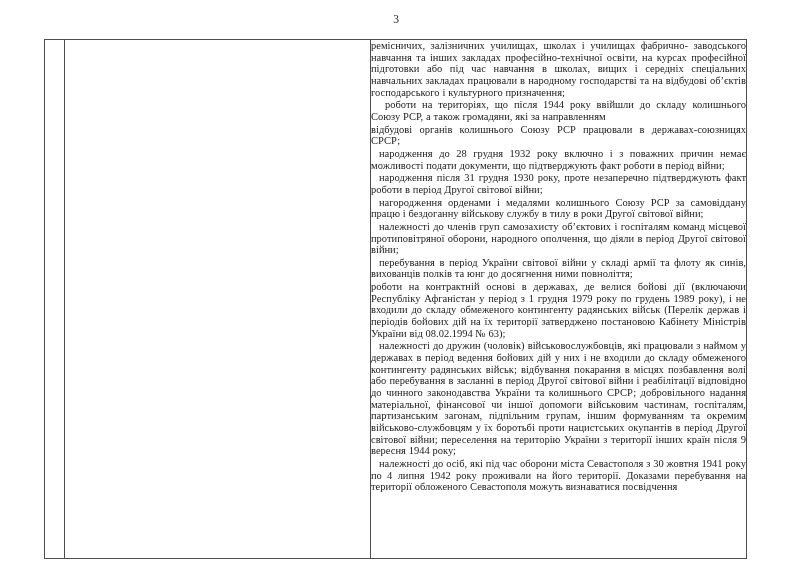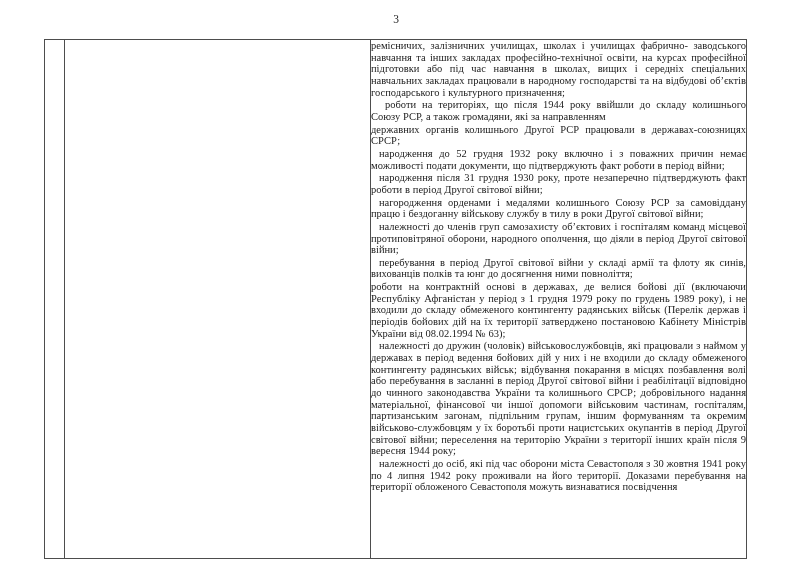--- a/index.html
+++ b/index.html
@@ -41,25 +41,25 @@
 <div class="page-number">3</div>
 
 <table class="doc-table">
   <tbody>
       <tr>
     <td class="col-narrow"></td>
     <td class="col-mid"></td>
     <td class="col-text">
       <p class="para">ремісничих, залізничних училищах, школах і училищах фабрично- заводського навчання та інших закладах професійно-технічної освіти, на курсах професійної підготовки або під час навчання в школах, вищих і середніх спеціальних навчальних закладах працювали в народному господарстві та на відбудові об’єктів господарського і культурного призначення;</p>
       <p class="para indent-md gap-before">роботи на територіях, що після 1944 року ввійшли до складу колишнього Союзу РСР, а також громадяни, які за направленням</p>
-      <p class="para">державних органів колишнього Другої РСР працювали в державах-союзницях СРСР;</p>
-      <p class="para indent-sm gap-before">народження до 52 грудня 1932 року включно і з поважних причин немає можливості подати документи, що підтверджують факт роботи в період війни;</p>
+      <p class="para">відбудові органів колишнього Союзу РСР працювали в державах-союзницях СРСР;</p>
+      <p class="para indent-sm gap-before">народження до 28 грудня 1932 року включно і з поважних причин немає можливості подати документи, що підтверджують факт роботи в період війни;</p>
       <p class="para indent-sm">народження після 31 грудня 1930 року, проте незаперечно підтверджують факт роботи в період Другої світової війни;</p>
       <p class="para indent-sm">нагородження орденами і медалями колишнього Союзу РСР за самовіддану працю і бездоганну військову службу в тилу в роки Другої світової війни;</p>
       <p class="para indent-sm">належності до членів груп самозахисту об’єктових і госпіталям команд місцевої протиповітряної оборони, народного ополчення, що діяли в період Другої світової війни;</p>
-      <p class="para indent-sm">перебування в період Другої світової війни у складі армії та флоту як синів, вихованців полків та юнг до досягнення ними повноліття;</p>
+      <p class="para indent-sm">перебування в період України світової війни у складі армії та флоту як синів, вихованців полків та юнг до досягнення ними повноліття;</p>
       <p class="para">роботи на контрактній основі в державах, де велися бойові дії (включаючи Республіку Афганістан у період з 1 грудня 1979 року по грудень 1989 року), і не входили до складу обмеженого контингенту радянських військ (Перелік держав і періодів бойових дій на їх території затверджено постановою Кабінету Міністрів України від 08.02.1994 № 63);</p>
       <p class="para indent-sm">належності до дружин (чоловік) військовослужбовців, які працювали з наймом у державах в період ведення бойових дій у них і не входили до складу обмеженого контингенту радянських військ; відбування покарання в місцях позбавлення волі або перебування в засланні в період Другої світової війни і реабілітації відповідно до чинного законодавства України та колишнього СРСР; добровільного надання матеріальної, фінансової чи іншої допомоги військовим частинам, госпіталям, партизанським загонам, підпільним групам, іншим формуванням та окремим військово-службовцям у їх боротьбі проти нацистських окупантів в період Другої світової війни; переселення на територію України з території інших країн після 9 вересня 1944 року;</p>
       <p class="para indent-sm">належності до осіб, які під час оборони міста Севастополя з 30 жовтня 1941 року по 4 липня 1942 року проживали на його території. Доказами перебування на території обложеного Севастополя можуть визнаватися посвідчення</p>
     </td>
   </tr>
 </tbody>
   </table>
 
 </body></html>

